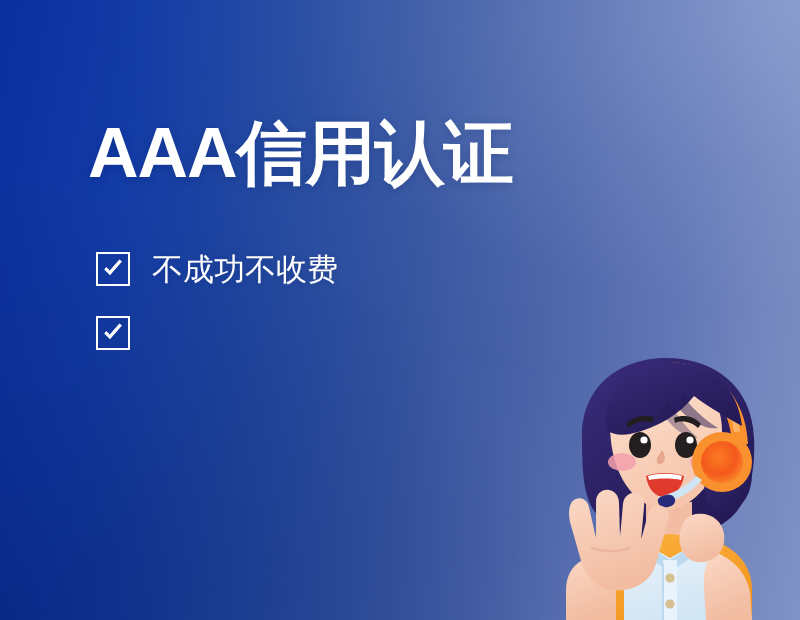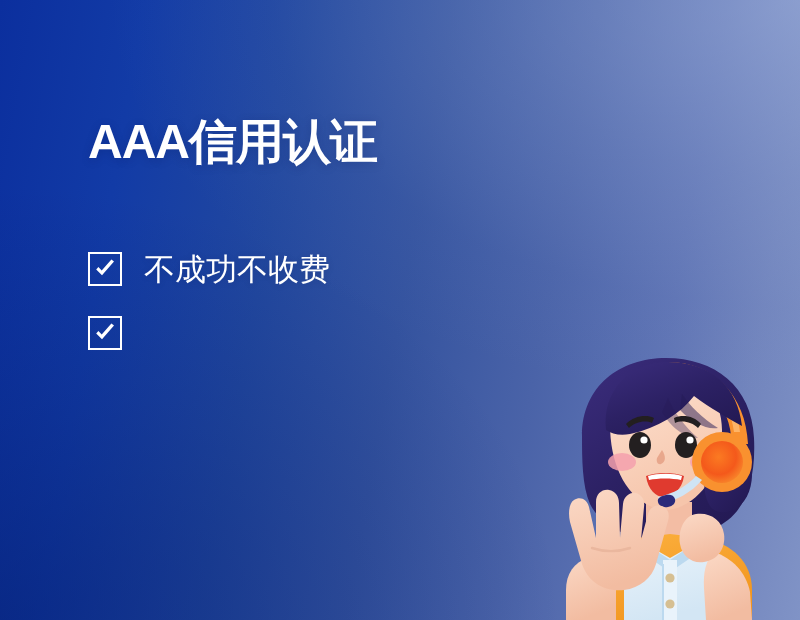--- a/index.html
+++ b/index.html
@@ -38,30 +38,30 @@
        rgba(3,28,110,.22) 40%,
        rgba(0,0,0,0) 70%);
     pointer-events:none;
   }
 
   
   .copy{position:absolute;left:88px;top:118px;width:560px;}
 
   .headline{
     margin:0;
-    font-size:48px;
+    font-size:70px;
     line-height:1.0;
     font-weight:700;
     color:#ffffff;
     letter-spacing:-1px;
     white-space:nowrap;
     text-shadow:0 2px 10px rgba(4,22,80,.22);
   }
 
-  .bullets{list-style:none;margin:0;padding:0;position:absolute;left:0;top:134px;}
+  .bullets{list-style:none;margin:0;padding:0;position:absolute;left:8px;top:134px;}
   .bullet{display:flex;align-items:center;margin-bottom:30px;}
   .bullet:last-child{margin-bottom:0;}
 
   .checkbox{
     width:34px;height:34px;flex:0 0 34px;
     border:2px solid #ffffff;
     box-sizing:border-box;
     display:flex;align-items:center;justify-content:center;
     background:transparent;
   }

